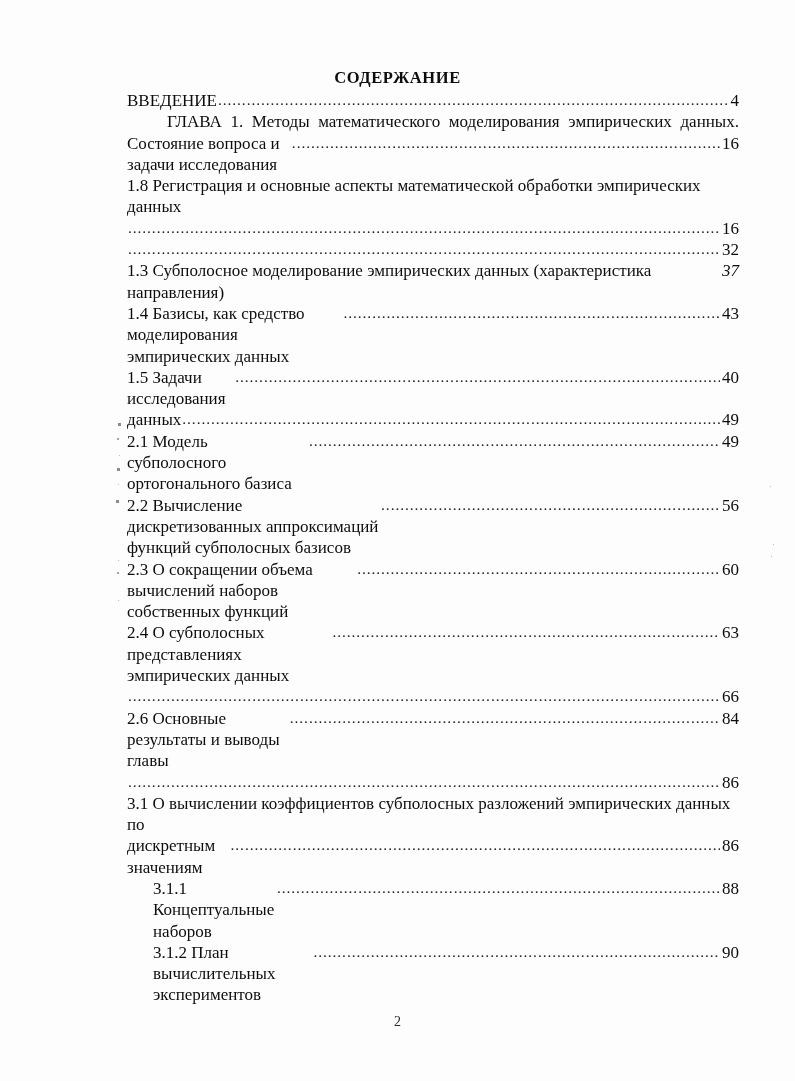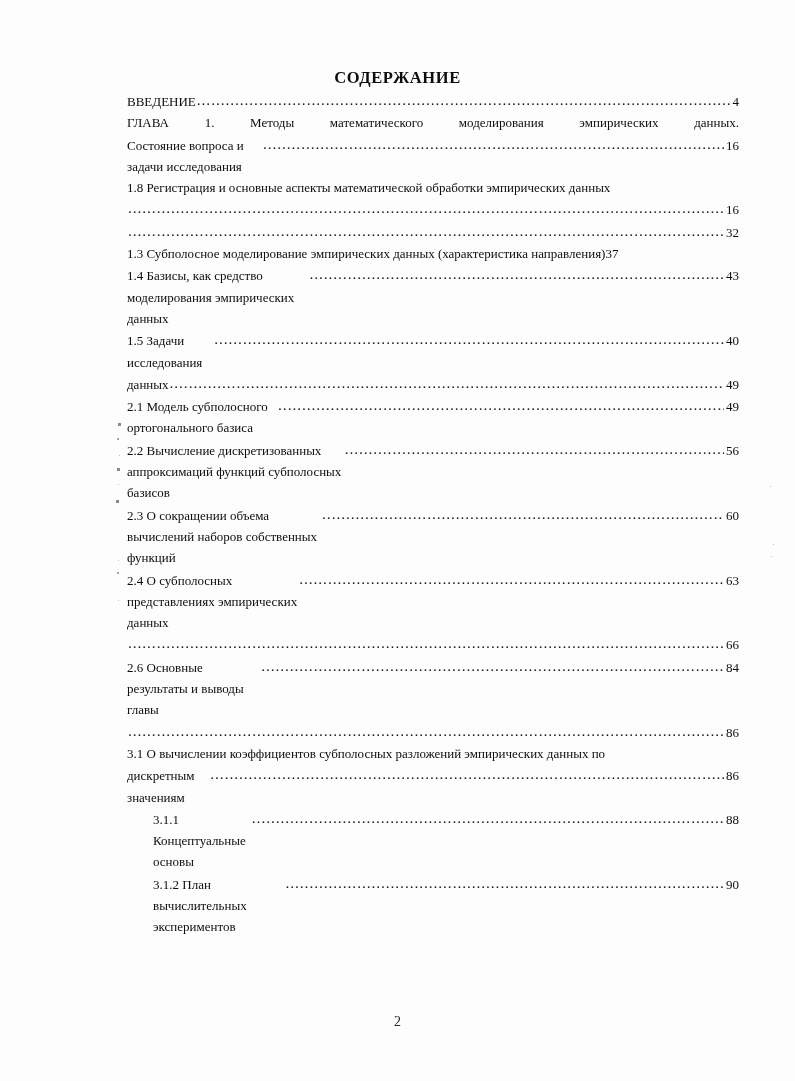--- a/index.html
+++ b/index.html
@@ -29,39 +29,40 @@
     letter-spacing: 0.6px;
   }
   .toc {
     position: absolute;
     top: 90px;
     left: 127px;
     width: 612px;
   }
   
   .entry {
-    font-size: 13px;
+    font-size: 17px;
     line-height: 21.3px;
     margin: 0;
     padding: 0;
   }
   .entry .line {
     display: flex;
     align-items: baseline;
     width: 100%;
   }
   .entry .label {
     white-space: pre-wrap;
   }
   
   .entry.justify .label {
     text-align: justify;
     text-align-last: justify;
     display: block;
     width: 100%;
+    margin-left: 40px;
   }
   .leaders {
     flex: 1 1 auto;
     min-width: 4px;
     overflow: hidden;
     white-space: nowrap;
     margin: 0 1px;
     position: relative;
     top: -1px;
     color: #1a1a1a;
@@ -69,21 +70,21 @@
     letter-spacing: 0.9px;
   }
   .leaders::after {
     content: "........................................................................................................................................................................";
   }
   .pageno {
     flex: 0 0 auto;
     padding-left: 1px;
     white-space: nowrap;
   }
-  .nogap .pageno { padding-left: 0; }
+  .nogap .pageno { padding-left: 0; font-style: italic; }
   
   .lvl0 { padding-left: 0px; }
   .lvl2 { padding-left: 26px; }
 
   .folio {
     position: absolute;
     top: 1014px;
     left: 0;
     width: 795px;
     text-align: center;
@@ -230,21 +231,21 @@
       </div>
       <div class="entry lvl0">
         <div class="line">
           <span class="label">дискретным значениям</span>
           <span class="leaders"></span>
           <span class="pageno">86</span>
         </div>
       </div>
       <div class="entry lvl2">
         <div class="line">
-          <span class="label">3.1.1 Концептуальные основы</span>
+          <span class="label">3.1.1 Концептуальные наборов</span>
           <span class="leaders"></span>
           <span class="pageno">88</span>
         </div>
       </div>
       <div class="entry lvl2">
         <div class="line">
           <span class="label">3.1.2 План вычислительных экспериментов</span>
           <span class="leaders"></span>
           <span class="pageno">90</span>
         </div>

